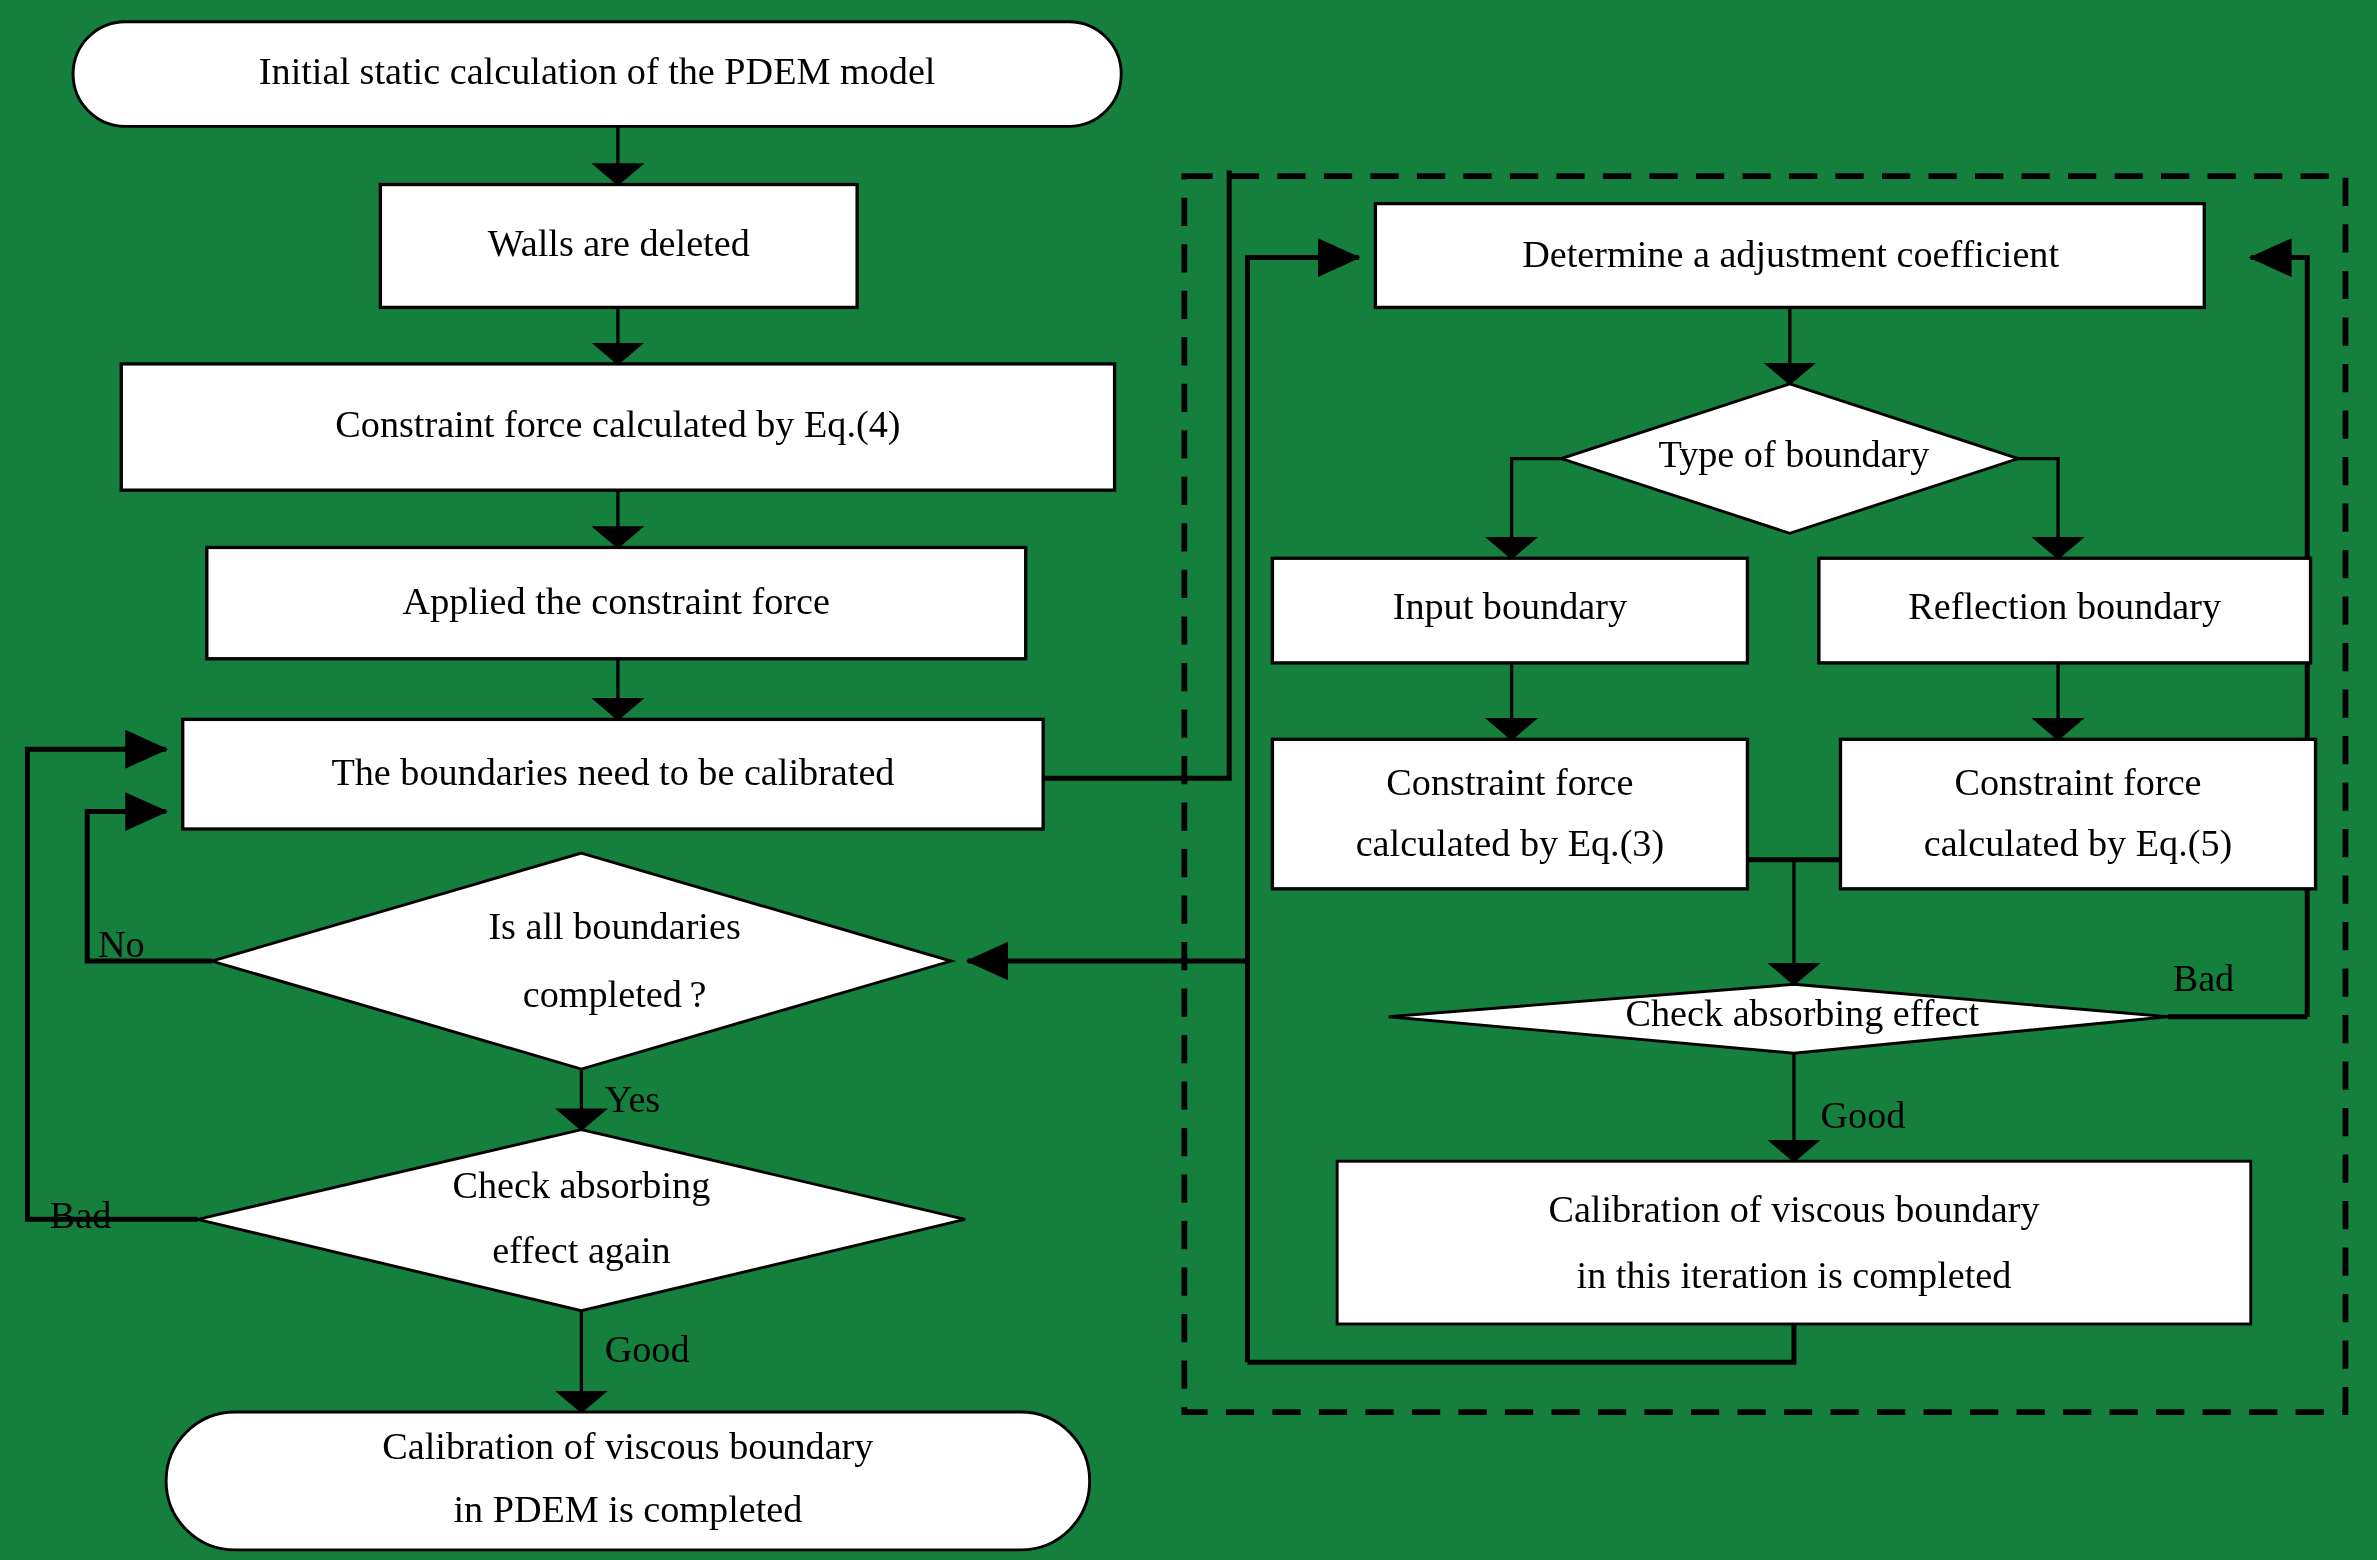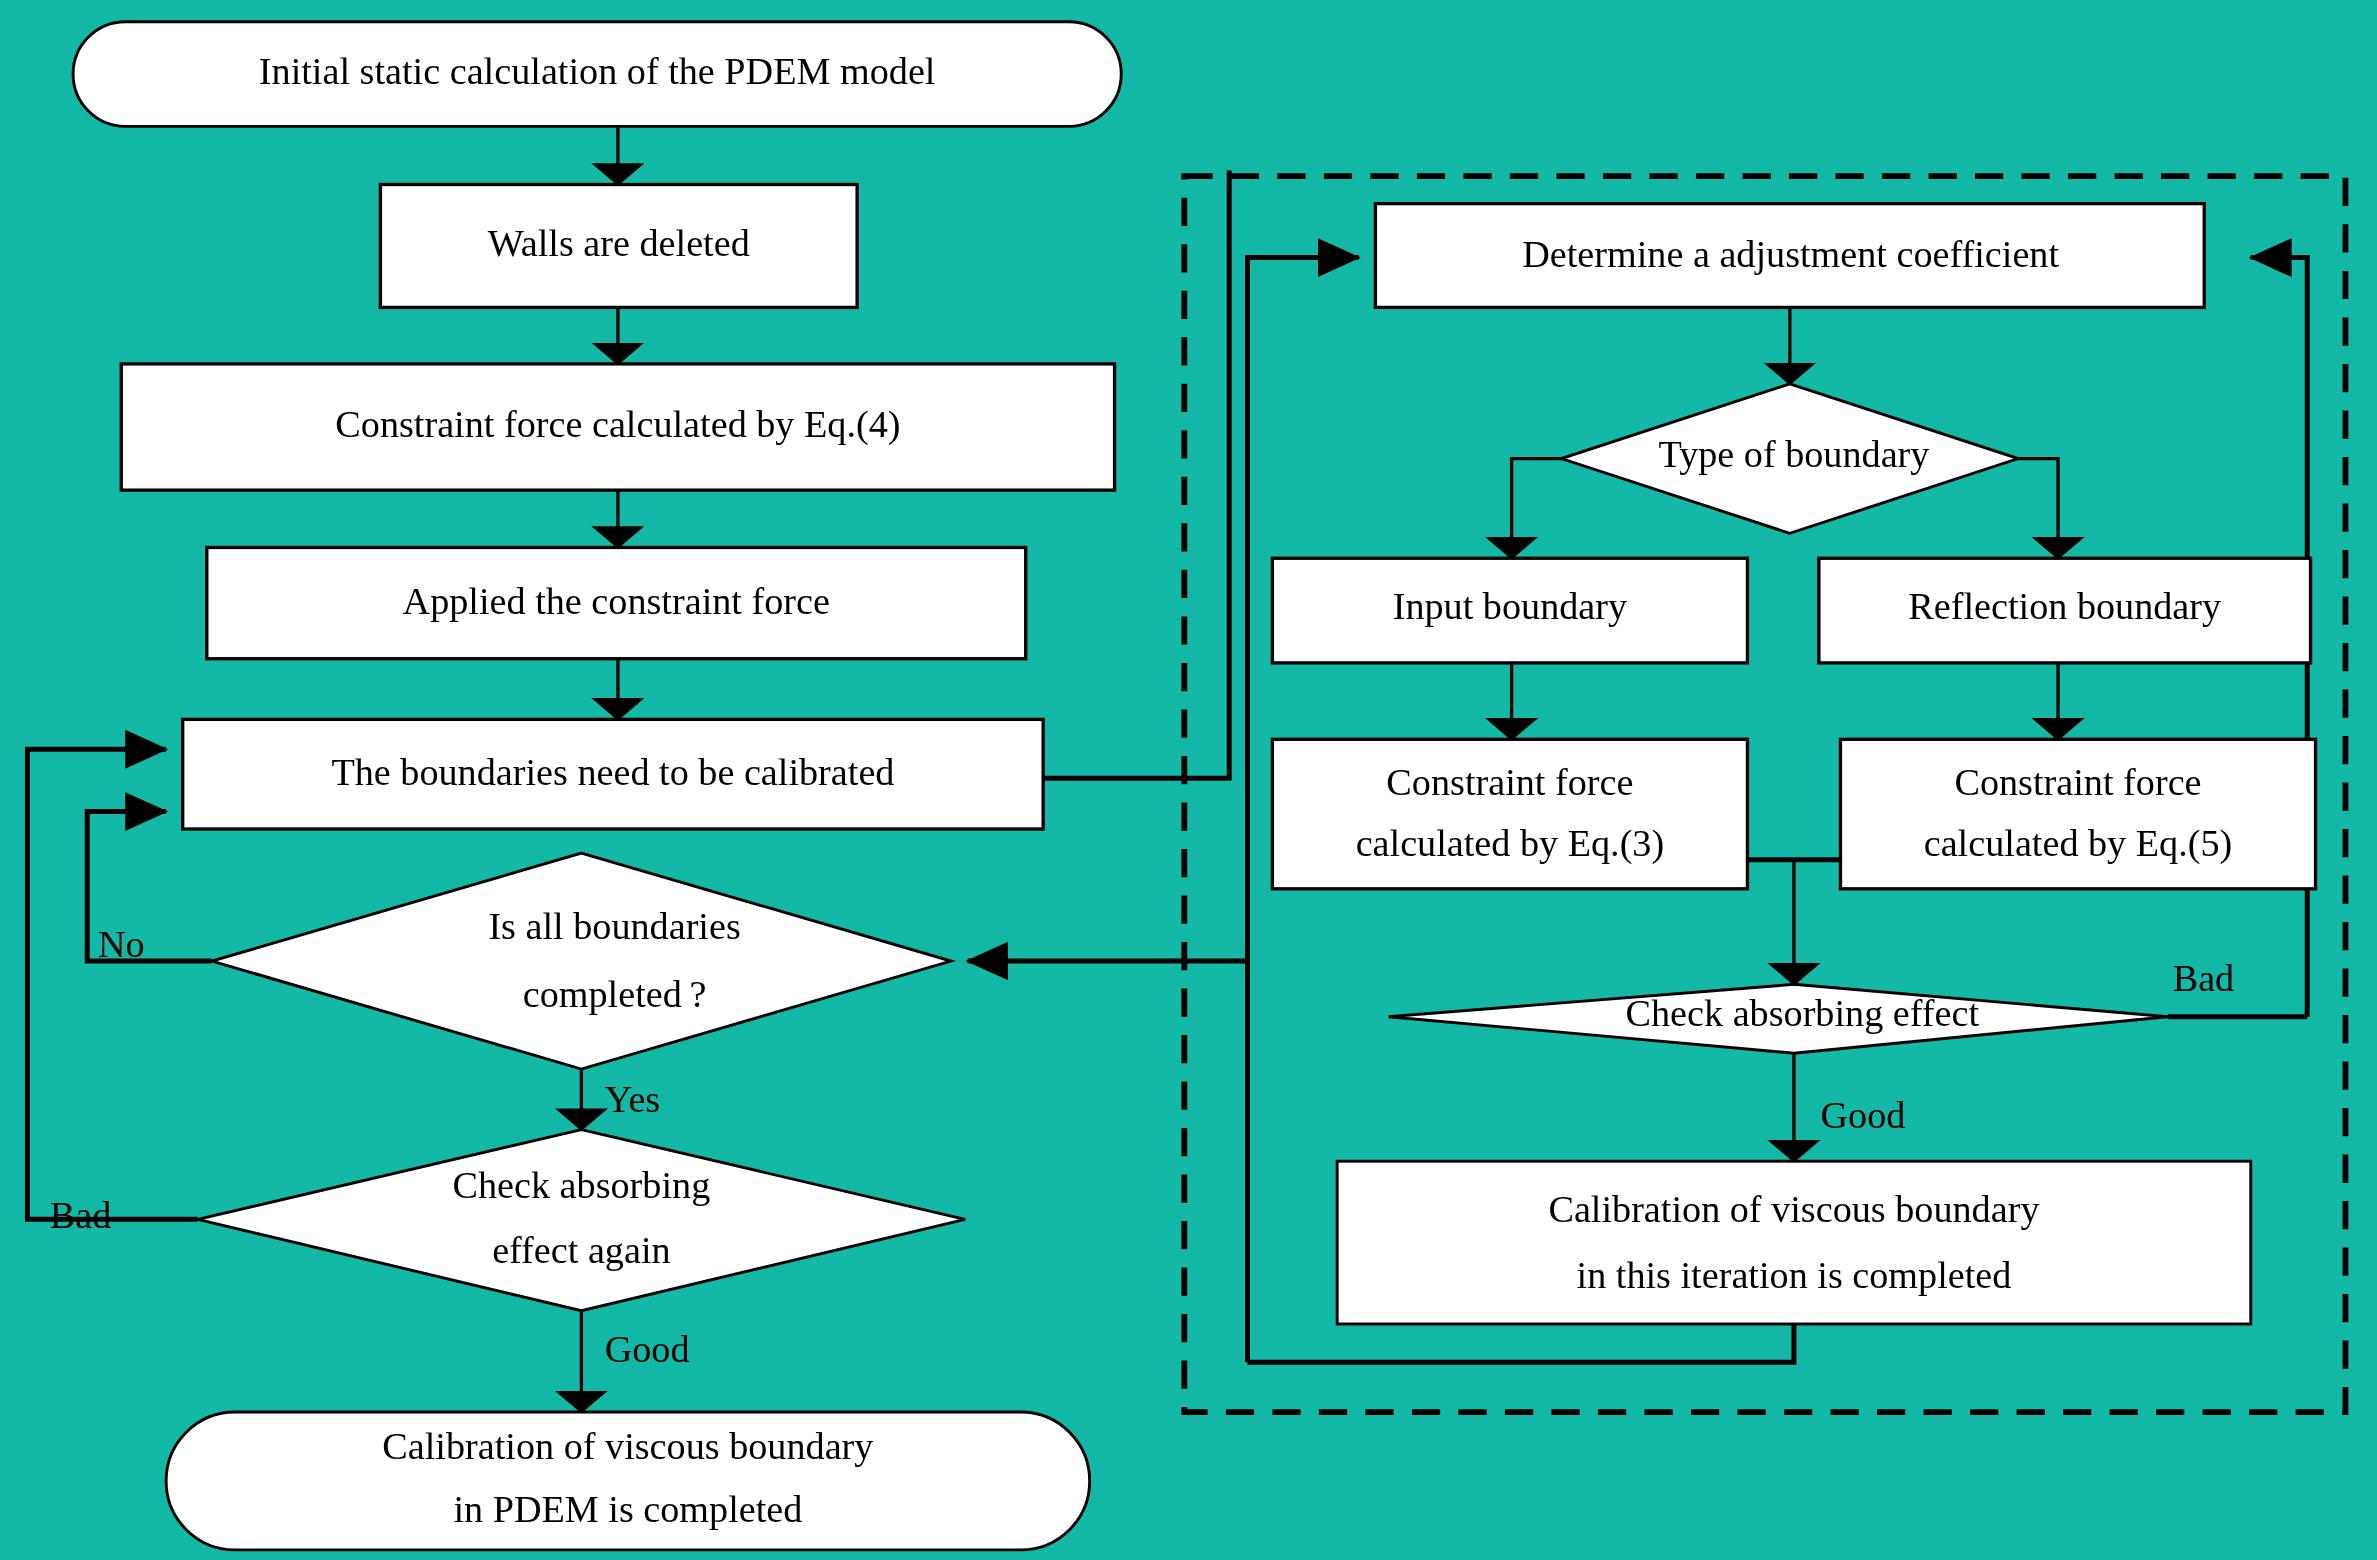--- a/index.html
+++ b/index.html
@@ -1,16 +1,16 @@
 <!DOCTYPE html>
 <html style="font-size:13.3px"><head>
 <meta charset="utf-8">
 <style>
   html,body{margin:0;padding:0;background:#ffffff;}
-  #stage{position:relative;width:2377px;height:1560px;background:#14b8a6;
+  #stage{position:relative;width:2377px;height:1560px;background:#15803d;
          font-family:"Liberation Serif","DejaVu Serif",serif;}
   svg{position:absolute;left:0;top:0;width:2377px;height:1560px;}
   .node-text{font-family:"Liberation Serif","DejaVu Serif",serif;
              font-size:46px;fill:#000;text-anchor:middle;dominant-baseline:middle;}
   .edge-label{font-family:"Liberation Serif","DejaVu Serif",serif;
               font-size:46px;fill:#000;dominant-baseline:middle;}
   .shape{fill:#ffffff;stroke:#000000;stroke-width:4;}
   .shape-thin{fill:#ffffff;stroke:#000000;stroke-width:3.5;}
   .conn{stroke:#000000;stroke-width:6;fill:none;}
   .conn-thin{stroke:#000000;stroke-width:4;fill:none;}

